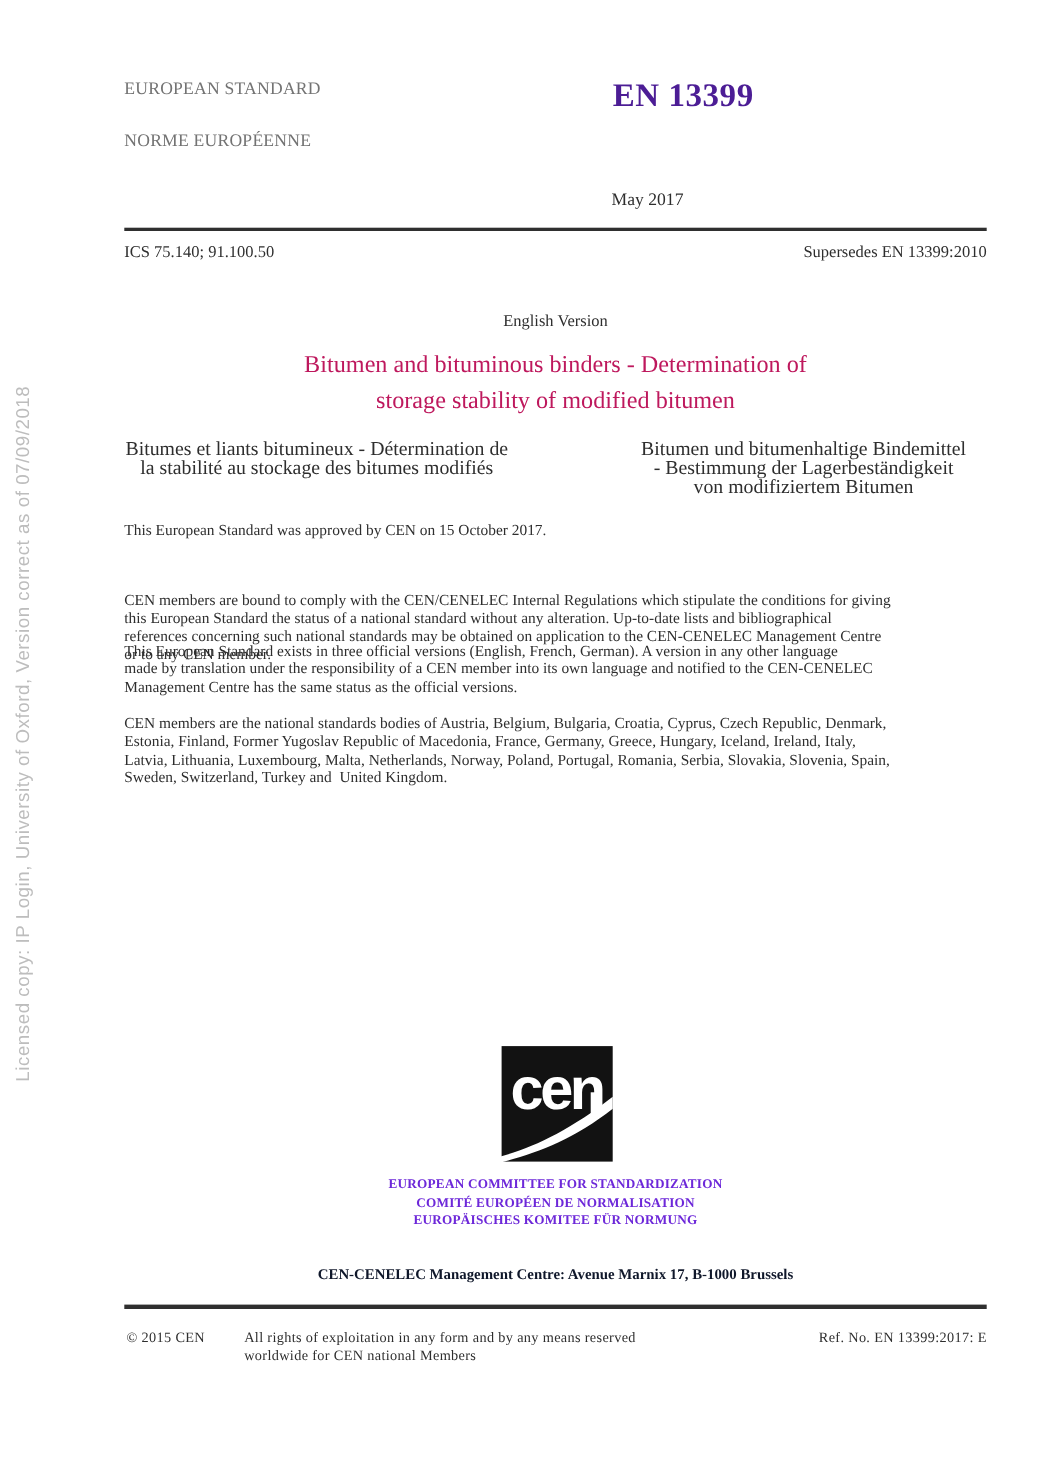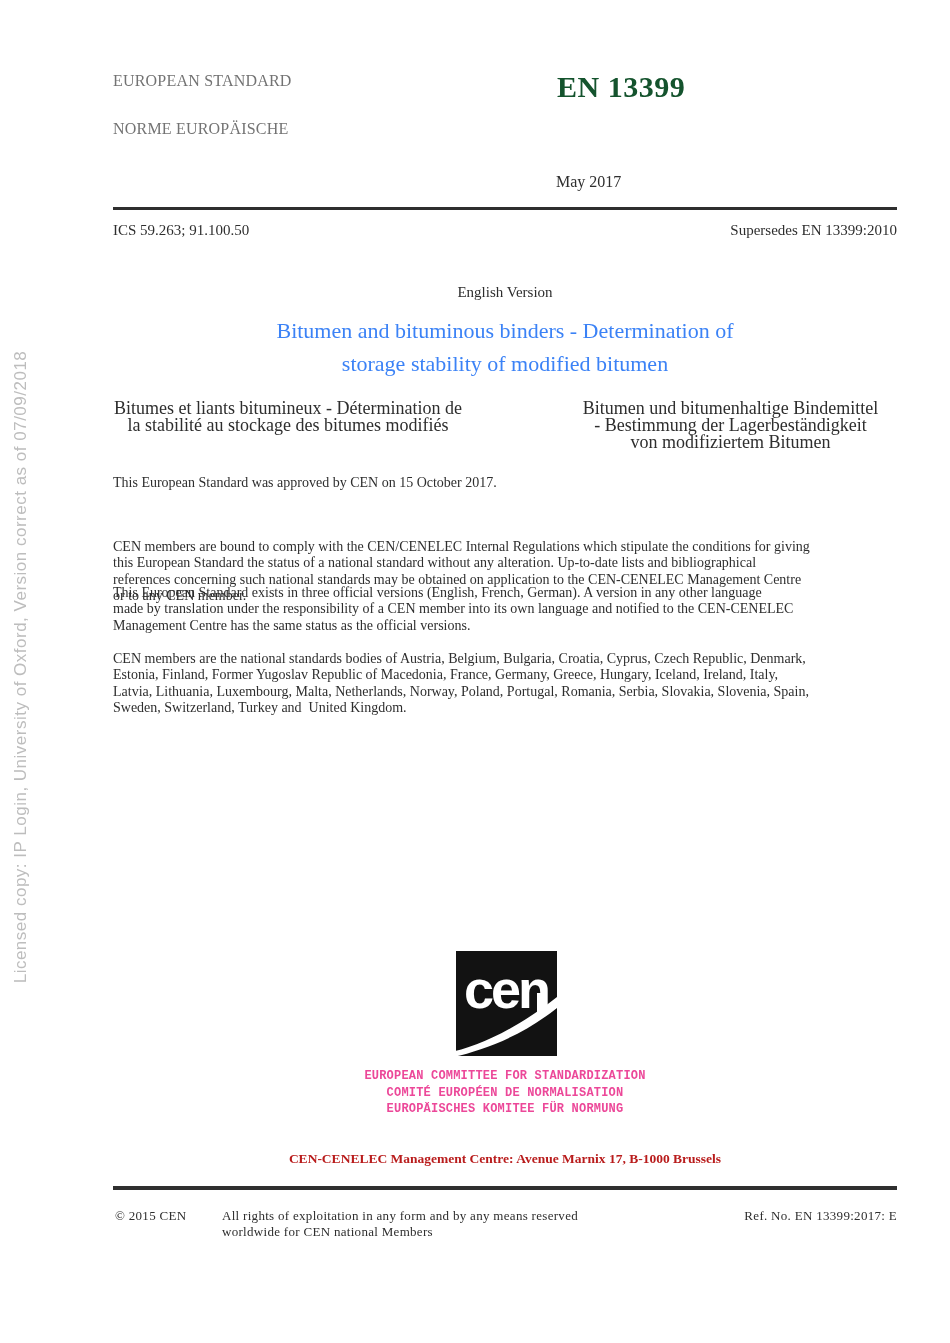--- a/index.html
+++ b/index.html
@@ -22,55 +22,55 @@
     left:21px; top:667px;
     transform:translate(-50%,-50%) rotate(-90deg);
     white-space:nowrap;
     font-family:"Liberation Sans", sans-serif;
     font-size:17px;
     color:#bdbdbd;
     letter-spacing:0.5px;
   }
 
   .hdr-line { font-size:16px; letter-spacing:0.2px; color:#737373; }
-  .std-number { font-size:30px; font-weight:bold; color:#14532d; letter-spacing:0.5px; }
+  .std-number { font-size:30px; font-weight:bold; color:#4c1d95; letter-spacing:0.5px; }
   .std-date { font-size:16px; }
 
   .rule { background:#2f2f2f; }
 
   .meta-line { font-size:15px; }
   .version-label { font-size:15px; }
 
-  .title-en { font-size:22px; line-height:33px; color:#3b82f6; }
+  .title-en { font-size:22px; line-height:33px; color:#be185d; }
   .title-sub { font-size:18px; line-height:17px; }
 
   .body-par { font-size:14px; line-height:16.3px; }
 
   .logo-svg { display:block; }
-  .committee { font-size:12px; font-weight:bold; line-height:15.5px; letter-spacing:0.2px; color:#ec4899;font-family:Liberation Mono, monospace; }
-  .mgmt { font-size:13.5px; font-weight:bold; color:#b91c1c; }
+  .committee { font-size:12px; font-weight:bold; line-height:15.5px; letter-spacing:0.2px; color:#6d28d9; }
+  .mgmt { font-size:13.5px; font-weight:bold; color:#0f172a; }
 
   .footer-txt { font-size:13px; line-height:15.5px; letter-spacing:0.3px; }
 </style>
 </head>
 <body>
 
 <div class="page">
 
   <div class="watermark">Licensed copy: IP Login, University of Oxford, Version correct as of 07/09/2018</div>
 
   <div class="abs hdr-line" style="left:113px; top:72px;">EUROPEAN STANDARD</div>
-  <div class="abs hdr-line" style="left:113px; top:120px;">NORME EUROPÄISCHE</div>
+  <div class="abs hdr-line" style="left:113px; top:120px;">NORME EUROPÉENNE</div>
 
   <div class="abs std-number" style="left:557px; top:70px;">EN 13399</div>
   <div class="abs std-date" style="left:556px; top:173px;">May 2017</div>
 
   <div class="abs rule" style="left:113px; top:207px; width:784px; height:3px;"></div>
 
-  <div class="abs meta-line" style="left:113px; top:222px;">ICS 59.263; 91.100.50</div>
+  <div class="abs meta-line" style="left:113px; top:222px;">ICS 75.140; 91.100.50</div>
   <div class="abs meta-line" style="left:113px; top:222px; width:784px; text-align:right;">Supersedes EN 13399:2010</div>
 
   <div class="abs version-label center" style="left:113px; top:284px; width:784px;">English Version</div>
 
   <div class="abs title-en preline center" style="left:113px; top:314px; width:784px;">Bitumen and bituminous binders - Determination of
 storage stability of modified bitumen</div>
 
   <div class="abs title-sub preline center" style="left:113px; top:400px; width:350px;">Bitumes et liants bitumineux - Détermination de
 la stabilité au stockage des bitumes modifiés</div>
   <div class="abs title-sub preline center" style="left:548px; top:400px; width:365px;">Bitumen und bitumenhaltige Bindemittel

